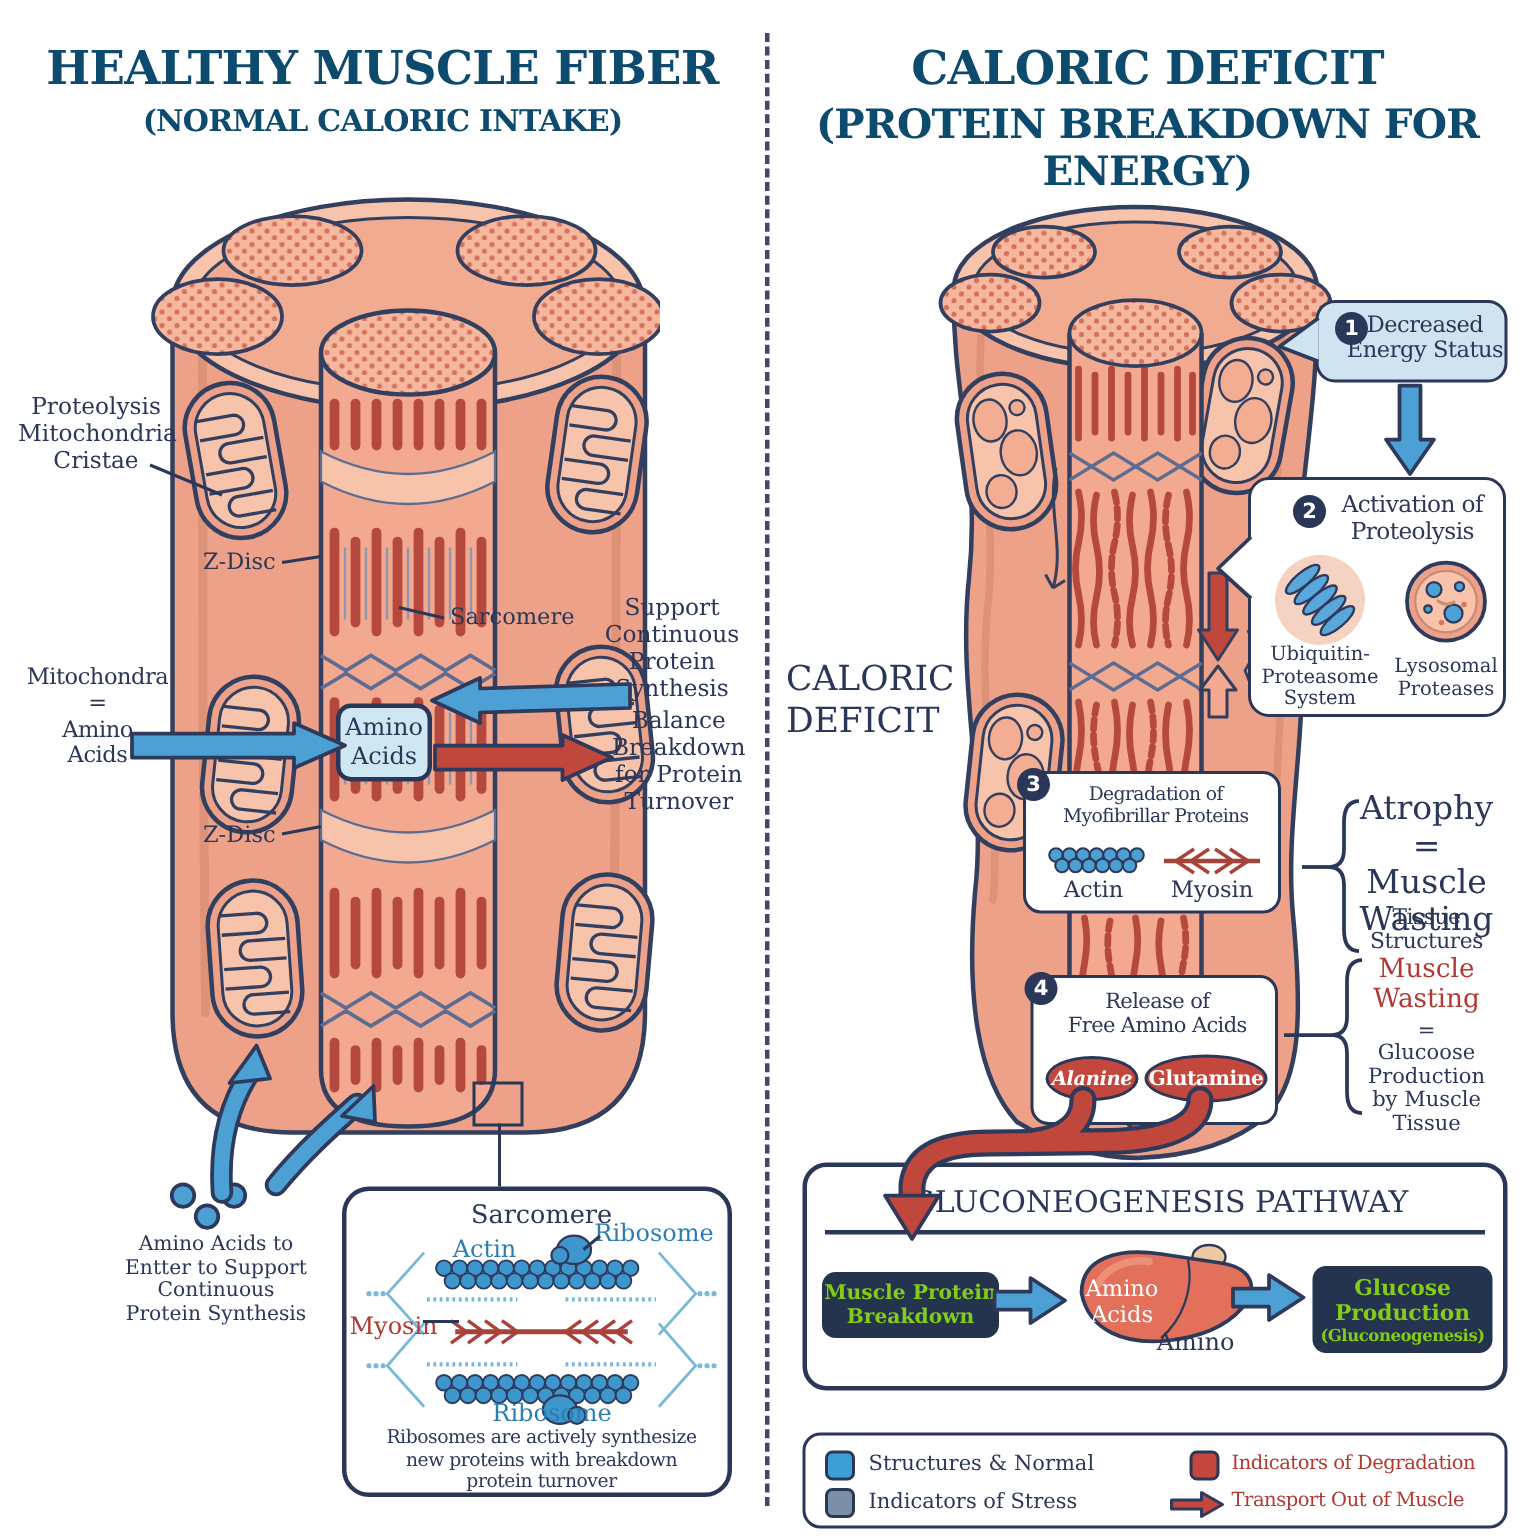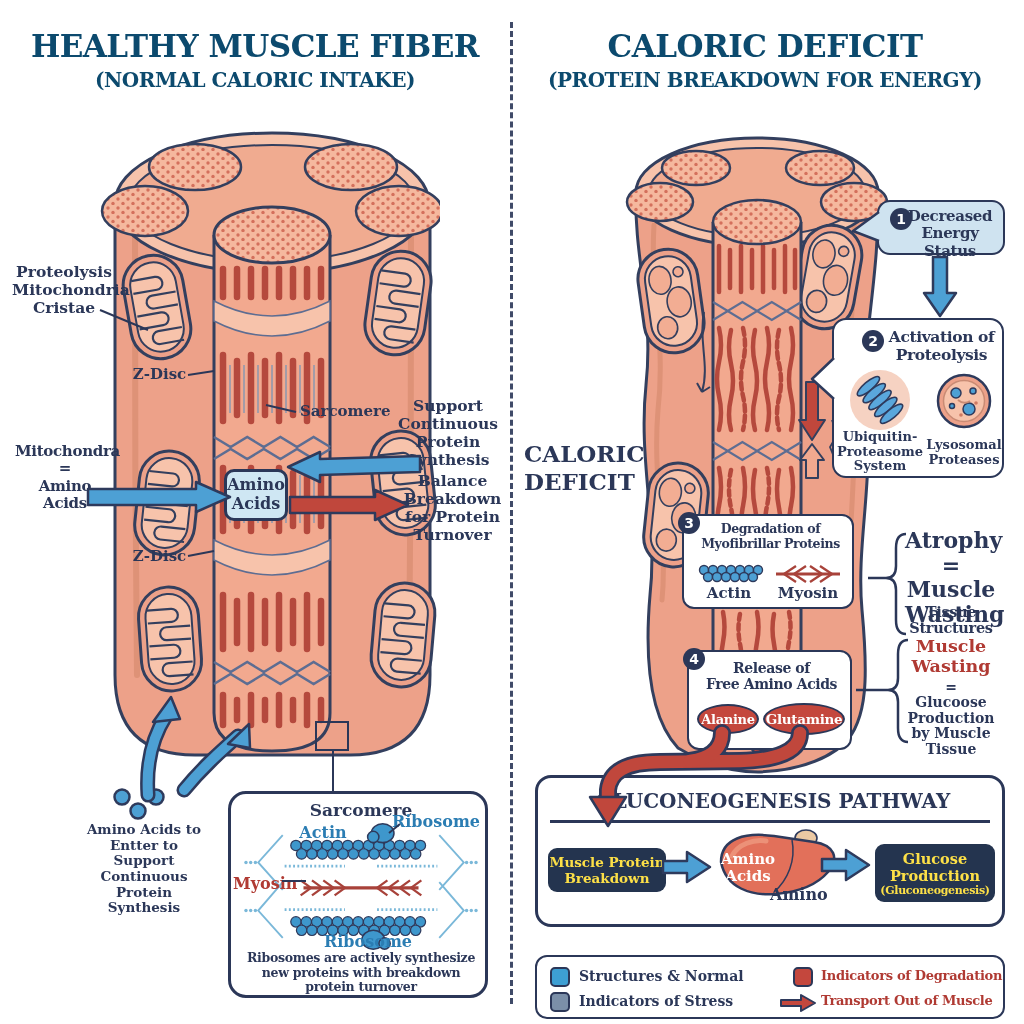--- a/index.html
+++ b/index.html
@@ -1,49 +1,49 @@
 <!DOCTYPE html>
 <html><head>
 <meta charset="utf-8">
 <style>
   html,body{margin:0;padding:0;background:#ffffff;}
   .canvas{position:relative;width:1024px;height:1024px;background:#fff;overflow:hidden;
           font-family:"DejaVu Serif",serif;}
   .abs{position:absolute;}
-  .lbl{position:absolute;white-space:pre-line;font-weight:bold;color:#2b3758;
+  .lbl{position:absolute;white-space:pre-line;font-weight:normal;color:#2b3758;
        text-align:center;line-height:1.16;font-family:"DejaVu Serif",serif;}
   .title{position:absolute;text-align:center;font-weight:bold;color:#0c4a6e;letter-spacing:-0.5px;}
   .divider{position:absolute;left:510px;top:22px;height:982px;border-left:3px dashed #2b3758;opacity:.9;}
   .box-white{position:absolute;background:#fff;border:2.5px solid #2b3758;border-radius:14px;box-sizing:border-box;}
   .badge{position:absolute;width:22px;height:22px;border-radius:50%;background:#2b3758;color:#fff;
          font-size:14px;font-weight:bold;display:flex;align-items:center;justify-content:center;
          font-family:"DejaVu Sans",sans-serif;z-index:5;}
   .pill{position:absolute;border:2.5px solid #2b3758;border-radius:50%;background:#c4473d;color:#fff;
         display:flex;align-items:center;justify-content:center;font-weight:bold;box-sizing:border-box;
         letter-spacing:-0.3px;}
-  .navy-box{position:absolute;background:#24344f;color:#fde047;border-radius:9px;display:flex;
+  .navy-box{position:absolute;background:#24344f;color:#84cc16;border-radius:9px;display:flex;
             flex-direction:column;align-items:center;justify-content:center;text-align:center;
             font-weight:bold;white-space:pre-line;box-sizing:border-box;}
   .sq{position:absolute;width:20px;height:20px;border:2.5px solid #2b3758;border-radius:5px;box-sizing:border-box;}
   .red-text{color:#b03a33;}
   .blue-text{color:#2b7db3;}
   .nowrap{white-space:pre;}
 </style>
 </head>
 <body>
 
 <div class="canvas">
 
   <div class="divider"></div>
 
   <div class="title" style="left:0;top:28px;width:510px;font-size:31px;">HEALTHY MUSCLE FIBER</div>
   <div class="title" style="left:0;top:68px;width:510px;font-size:20px;">(NORMAL CALORIC INTAKE)</div>
 
   <div class="title" style="left:516px;top:28px;width:498px;font-size:31px;">CALORIC DEFICIT</div>
-  <div class="title" style="left:516px;top:68px;width:498px;font-size:20px;">(PROTEIN BREAKDOWN FOR ENERGY)</div>
+  <div class="title" style="left:516px;top:68px;width:498px;font-size:27px;">(PROTEIN BREAKDOWN FOR ENERGY)</div>
 
   <svg class="abs" style="left:95px;top:115px;" width="345" height="650" viewBox="0 0 345 650">
     <defs>
       <pattern id="fdots" width="10" height="9" patternUnits="userSpaceOnUse">
         <rect width="10" height="9" fill="#f5b89e"></rect>
         <circle cx="3" cy="3" r="1.7" fill="#d4705c"></circle>
           <circle cx="8" cy="7.5" r="1.7" fill="#d4705c"></circle>
       </pattern>
       <g id="mitoH">
         <rect x="2" y="2" width="60" height="104" rx="30" fill="#eda189" stroke="#333f5e" stroke-width="3"></rect>
@@ -393,21 +393,21 @@
       </g>
     </svg>
     <div class="lbl" style="left:12px;top:69px;width:66px;font-size:15px;">Actin</div>
     <div class="lbl" style="left:92px;top:69px;width:64px;font-size:15px;">Myosin</div>
   </div>
 
   <div class="box-white" style="left:687px;top:650px;width:165px;height:100px;border-radius:12px;">
     <div class="badge" style="left:-6px;top:-4px;">4</div>
     <div class="lbl" style="left:15px;top:8px;width:135px;font-size:14px;letter-spacing:-0.4px;">Release of
 Free Amino Acids</div>
-    <div class="pill" style="left:8px;top:52px;width:62px;height:30px;font-size:13px;">Alanine</div>
+    <div class="pill" style="left:8px;top:52px;width:62px;height:30px;font-size:13px;font-style:italic;">Alanine</div>
     <div class="pill" style="left:74px;top:51px;width:82px;height:32px;font-size:13.5px;">Glutamine</div>
   </div>
 
   <div class="lbl" style="left:905px;top:528px;width:92px;font-size:22px;line-height:1.12;">Atrophy
 =
 Muscle
 Wasting</div>
   <div class="lbl" style="left:905px;top:604px;width:92px;font-size:14.5px;letter-spacing:-0.3px;line-height:1.12;">Tissue
 Structures</div>
   <div class="lbl red-text" style="left:905px;top:637px;width:92px;font-size:17.5px;line-height:1.12;">Muscle

